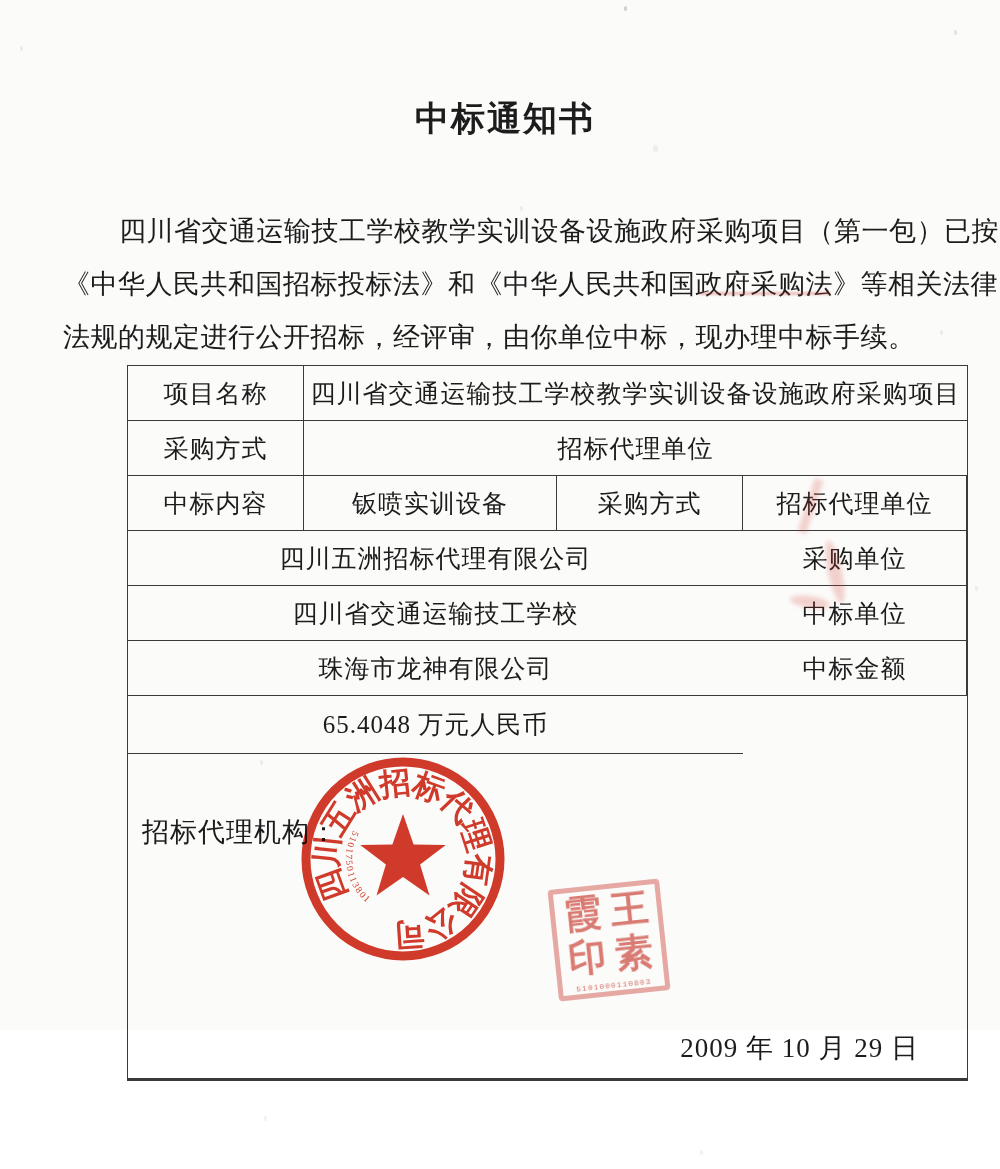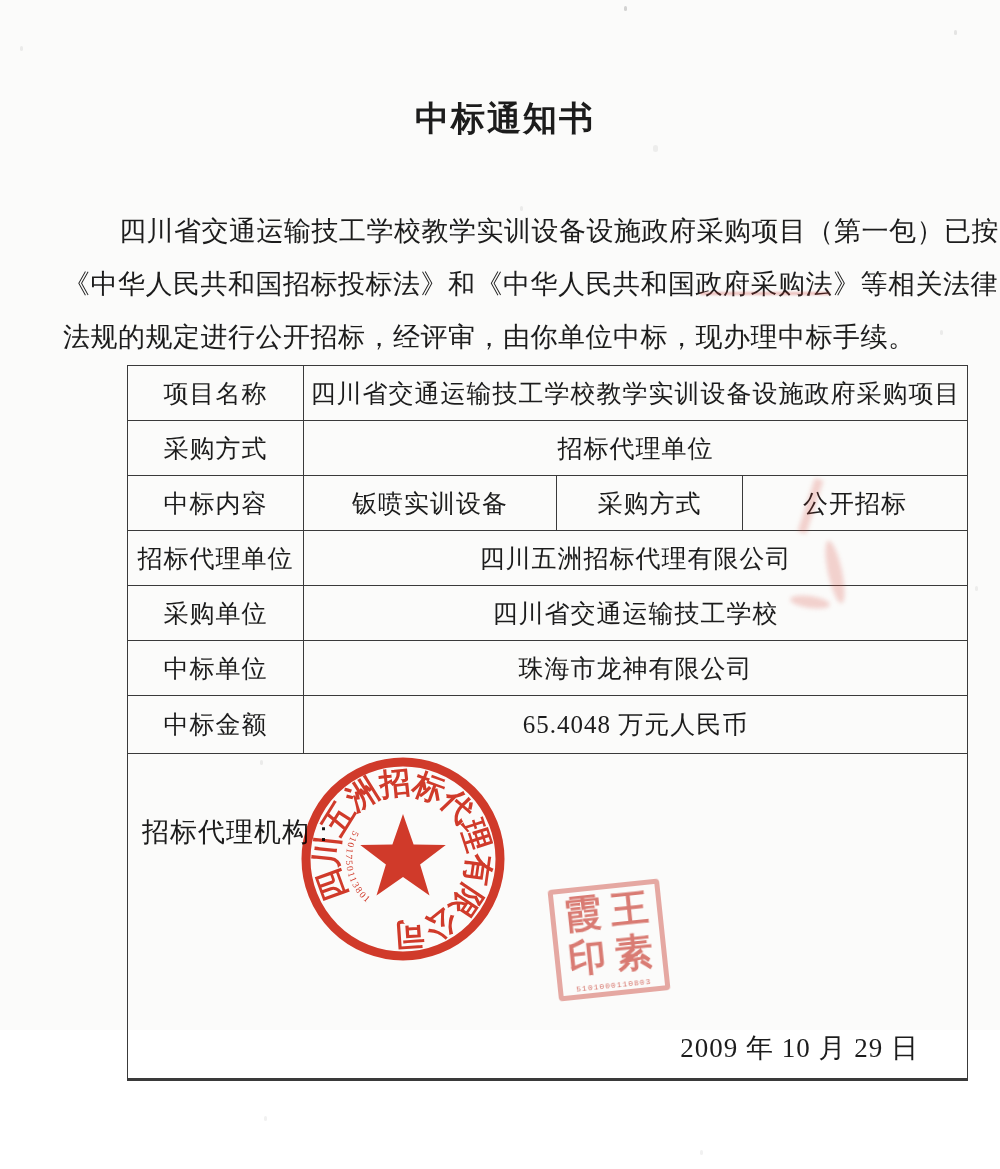--- a/index.html
+++ b/index.html
@@ -124,21 +124,20 @@
   <div class="tbl">
     <div class="cell">项目名称</div>
     <div class="cell span3">四川省交通运输技工学校教学实训设备设施政府采购项目</div>
 
     <div class="cell">采购方式</div>
     <div class="cell span3">招标代理单位</div>
 
     <div class="cell">中标内容</div>
     <div class="cell">钣喷实训设备</div>
     <div class="cell">采购方式</div>
-    <div class="cell lastcol">公开招标</div>
 
     <div class="cell">招标代理单位</div>
     <div class="cell span3">四川五洲招标代理有限公司</div>
 
     <div class="cell">采购单位</div>
     <div class="cell span3">四川省交通运输技工学校</div>
 
     <div class="cell">中标单位</div>
     <div class="cell span3">珠海市龙神有限公司</div>
 

